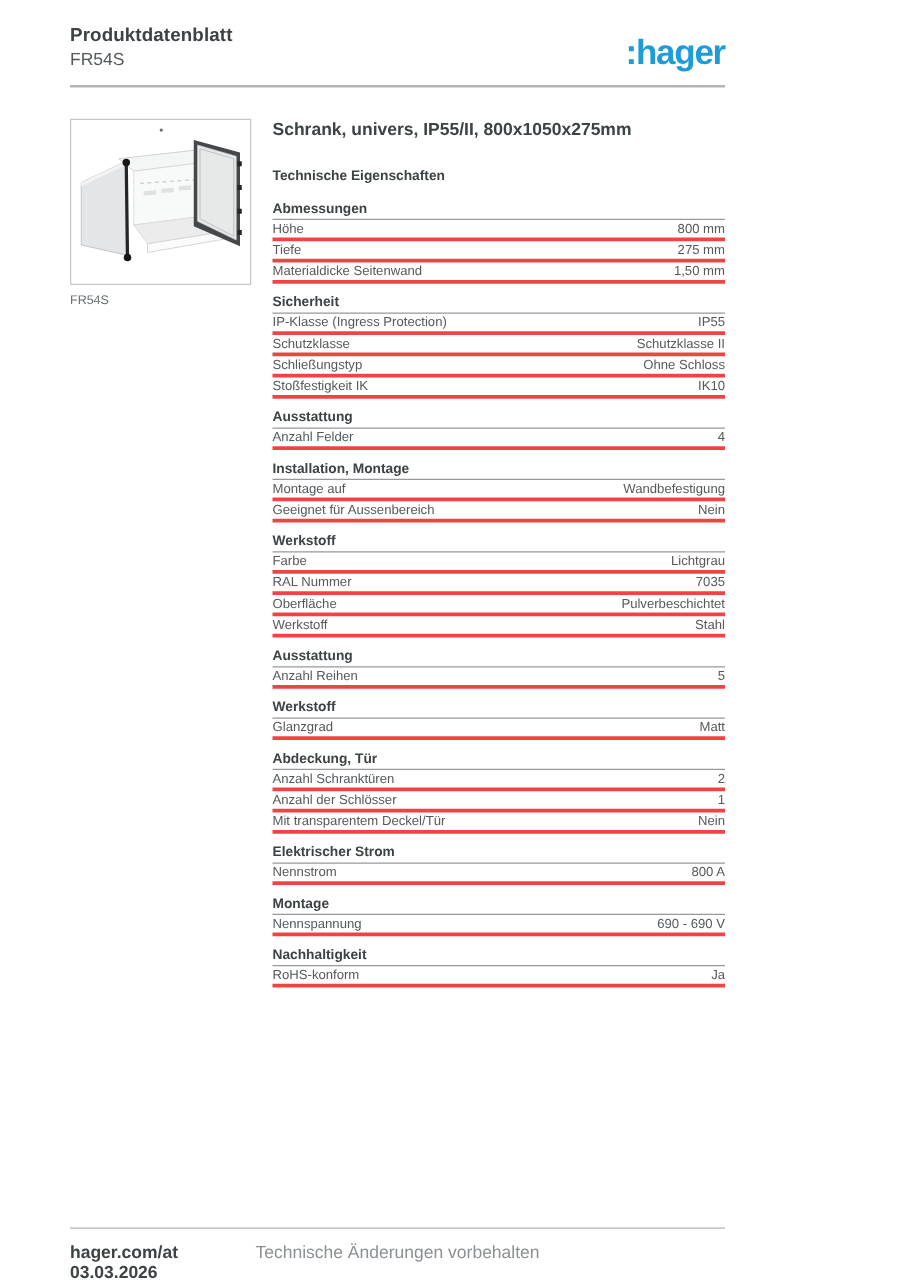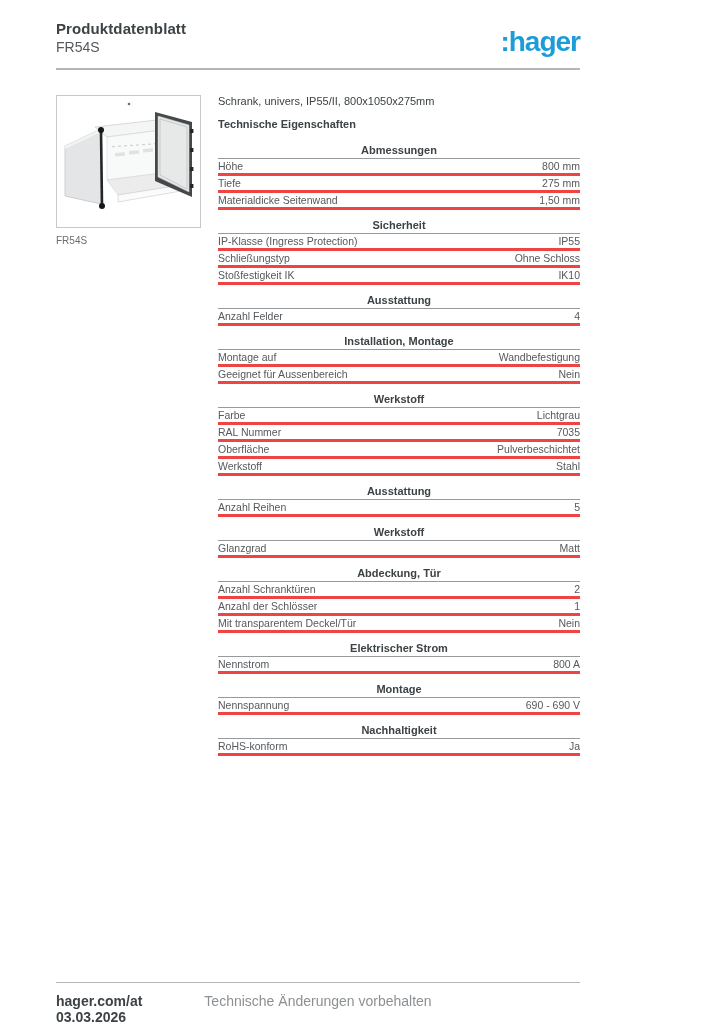--- a/index.html
+++ b/index.html
@@ -48,32 +48,31 @@
   .left-col { width: 145px; flex: 0 0 145px; }
   .image-box {
     width: 145px; height: 133px;
     border: 1px solid #c6c8c9;
     background: #ffffff;
     overflow: hidden;
   }
   .image-caption { font-size: 10px; color: #6a6e71; margin-top: 7px; }
 
   .right-col { flex: 1; min-width: 0; }
-  .product-title { font-size: 11px; font-weight: normal; color: #3d4245; margin-bottom: 11px; }
+  .product-title { font-size: 14px; font-weight: bold; color: #3d4245; margin-bottom: 24px; }
   .specs-heading { font-size: 11px; font-weight: bold; color: #3d4245; margin-bottom: 14px; }
 
   .spec-section { margin-bottom: 9px; }
   .section-title {
     font-size: 11px;
     font-weight: bold;
     color: #3d4245;
     line-height: 12px;
     padding-bottom: 2px;
     border-bottom: 1px solid #97999b;
-    text-align: center;
   }
   .spec-row {
     display: flex;
     justify-content: space-between;
     align-items: baseline;
     font-size: 10.5px;
     color: #55595c;
     line-height: 11px;
     padding: 1.5px 0 1.5px 0;
     border-bottom: 3px solid #ef4444;
@@ -195,20 +194,24 @@
   </div>
 
   <div class="spec-section">
     <div class="section-title">Sicherheit</div>
     <div>
   <div class="spec-row">
     <span class="spec-label">IP-Klasse (Ingress Protection)</span>
     <span class="spec-value">IP55</span>
   </div>
 
+  <div class="spec-row">
+    <span class="spec-label">Schutzklasse</span>
+    <span class="spec-value">Schutzklasse II</span>
+  </div>
 
   <div class="spec-row">
     <span class="spec-label">Schließungstyp</span>
     <span class="spec-value">Ohne Schloss</span>
   </div>
 
   <div class="spec-row">
     <span class="spec-label">Stoßfestigkeit IK</span>
     <span class="spec-value">IK10</span>
   </div>

